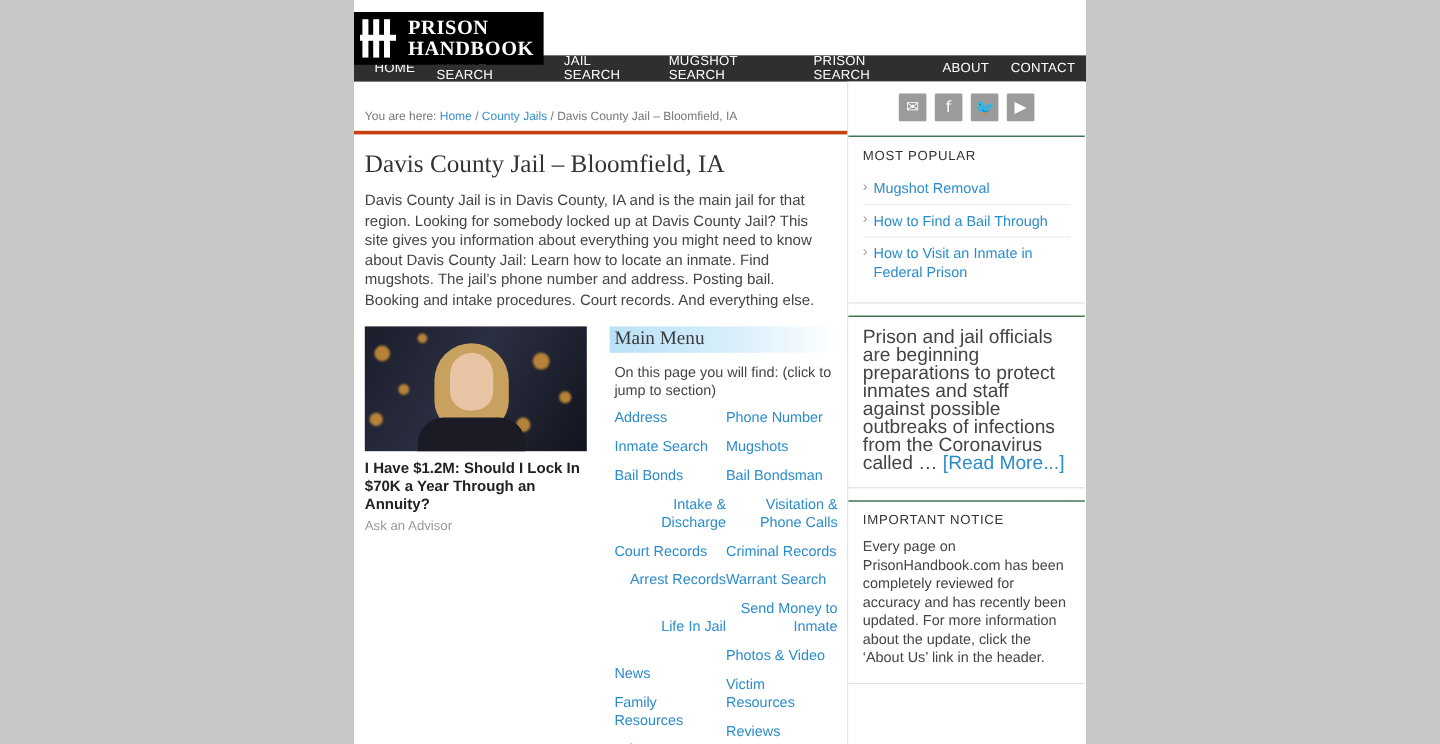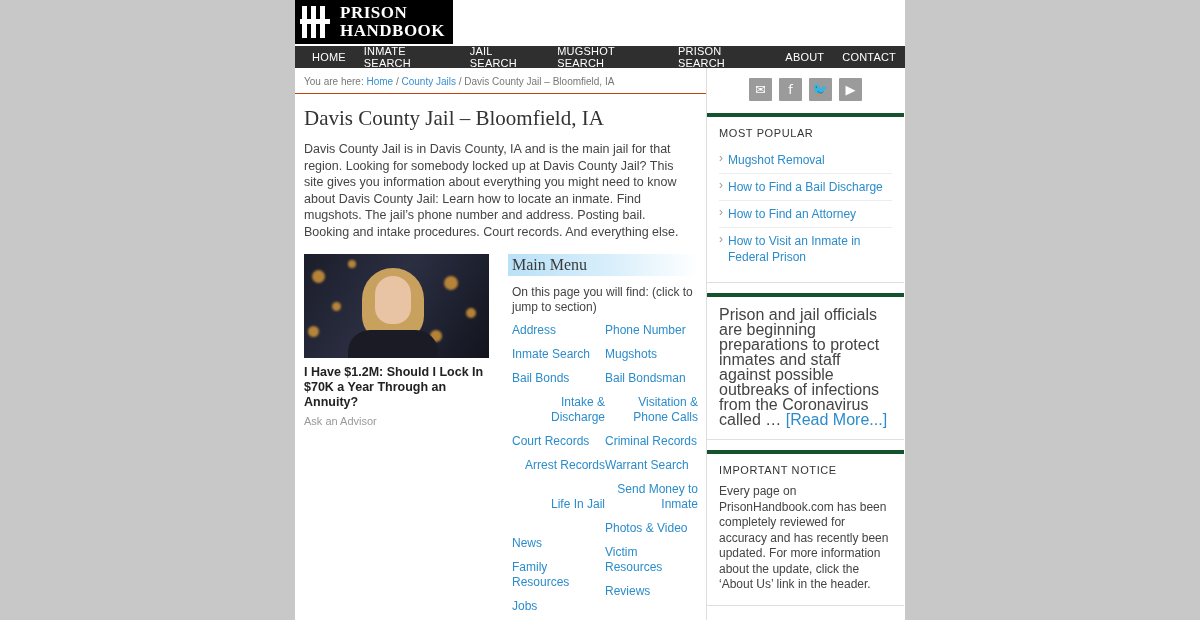--- a/index.html
+++ b/index.html
@@ -25,21 +25,21 @@
   }
   
   .site-header {
     height: 46px;
     background: #ffffff;
     position: relative;
   }
   .logo {
     position: absolute;
     left: 0px;
-    top: 0px;
+    top: 10px;
     width: 158px;
     height: 44px;
     background: #000000;
     display: flex;
     align-items: center;
   }
   .logo-bars {
     width: 40px;
     height: 40px;
     position: relative;
@@ -94,21 +94,22 @@
   .main-col {
     width: 412px;
     border-right: 1px solid #dddddd;
     padding: 0;
     box-sizing: border-box;
   }
   .breadcrumb {
     font-size: 10px;
     color: #777;
     padding: 8px 0 6px 9px;
-    border-bottom: 1px solid #c2410c;
+    border-bottom: 3px solid #c2410c;
+    margin-top: 16px;
   }
   .breadcrumb a { color: #3a8fd0; text-decoration: none; }
   h1.page-title {
     font-family: "Liberation Serif", serif;
     font-weight: normal;
     font-size: 21px;
     color: #333;
     margin: 12px 0 10px 9px;
   }
   .intro {
@@ -245,21 +246,21 @@
     background: #9b9b9b;
     color: #ffffff;
     font-size: 13px;
     display: flex;
     align-items: center;
     justify-content: center;
     font-family: "DejaVu Sans", sans-serif;
     border-radius: 1px;
   }
   .widget {
-    border-top: 4px solid #14532d;
+    border-top: 1px solid #14532d;
     border-bottom: 1px solid #e0e0e0;
     padding: 10px 12px 12px 12px;
     margin-bottom: 10px;
   }
   .widget-title {
     font-size: 11px;
     letter-spacing: 0.6px;
     color: #333;
     font-weight: normal;
     margin: 0 0 8px 0;
@@ -417,22 +418,21 @@
         <div class="social">✉</div>
         <div class="social">f</div>
         <div class="social">🐦</div>
         <div class="social">▶</div>
       </div>
 
       <div class="widget">
         <h4 class="widget-title">MOST POPULAR</h4>
         <ul class="pop-list">
           <li><a href="#">Mugshot Removal</a></li>
-          <li><a href="#">How to Find a Bail Discharge</a></li>
-          <li><a href="#">How to Find an Attorney</a></li>
+          <li><a href="#">How to Find a Bail Through</a></li>
           <li><a href="#">How to Visit an Inmate in Federal Prison</a></li>
         </ul>
       </div>
 
       <div class="widget">
         <p class="news-body"><span>Prison and jail officials are beginning preparations to protect inmates and staff against possible outbreaks of infections from the Coronavirus called … </span><a href="#">[Read More...]</a></p>
       </div>
 
       <div class="widget">
         <h4 class="widget-title">IMPORTANT NOTICE</h4>

